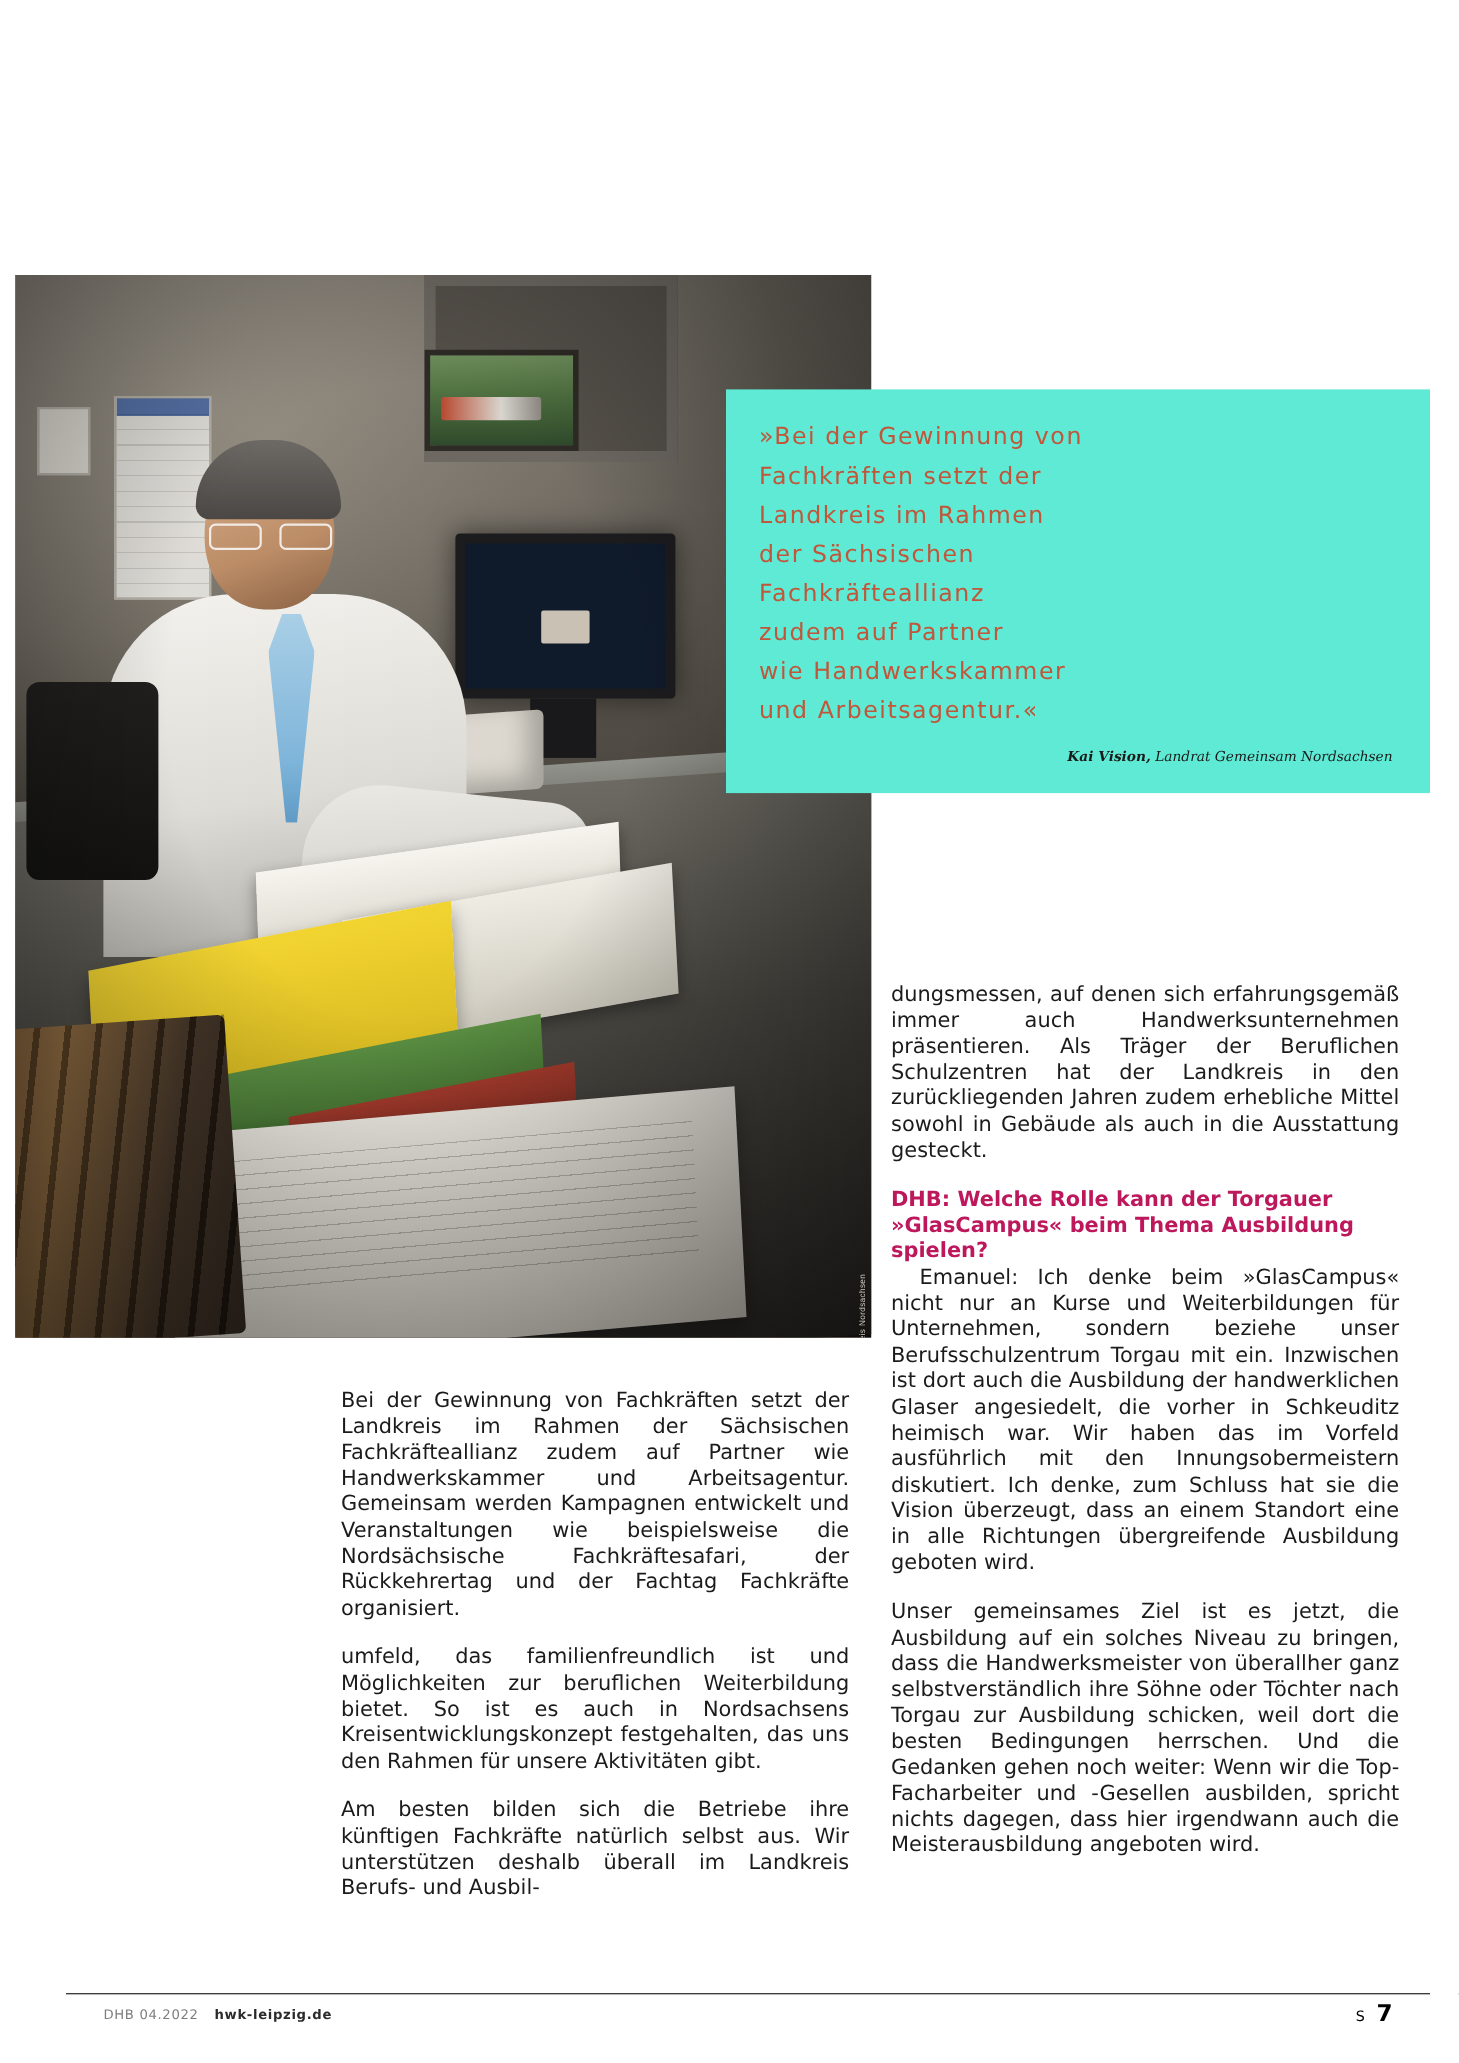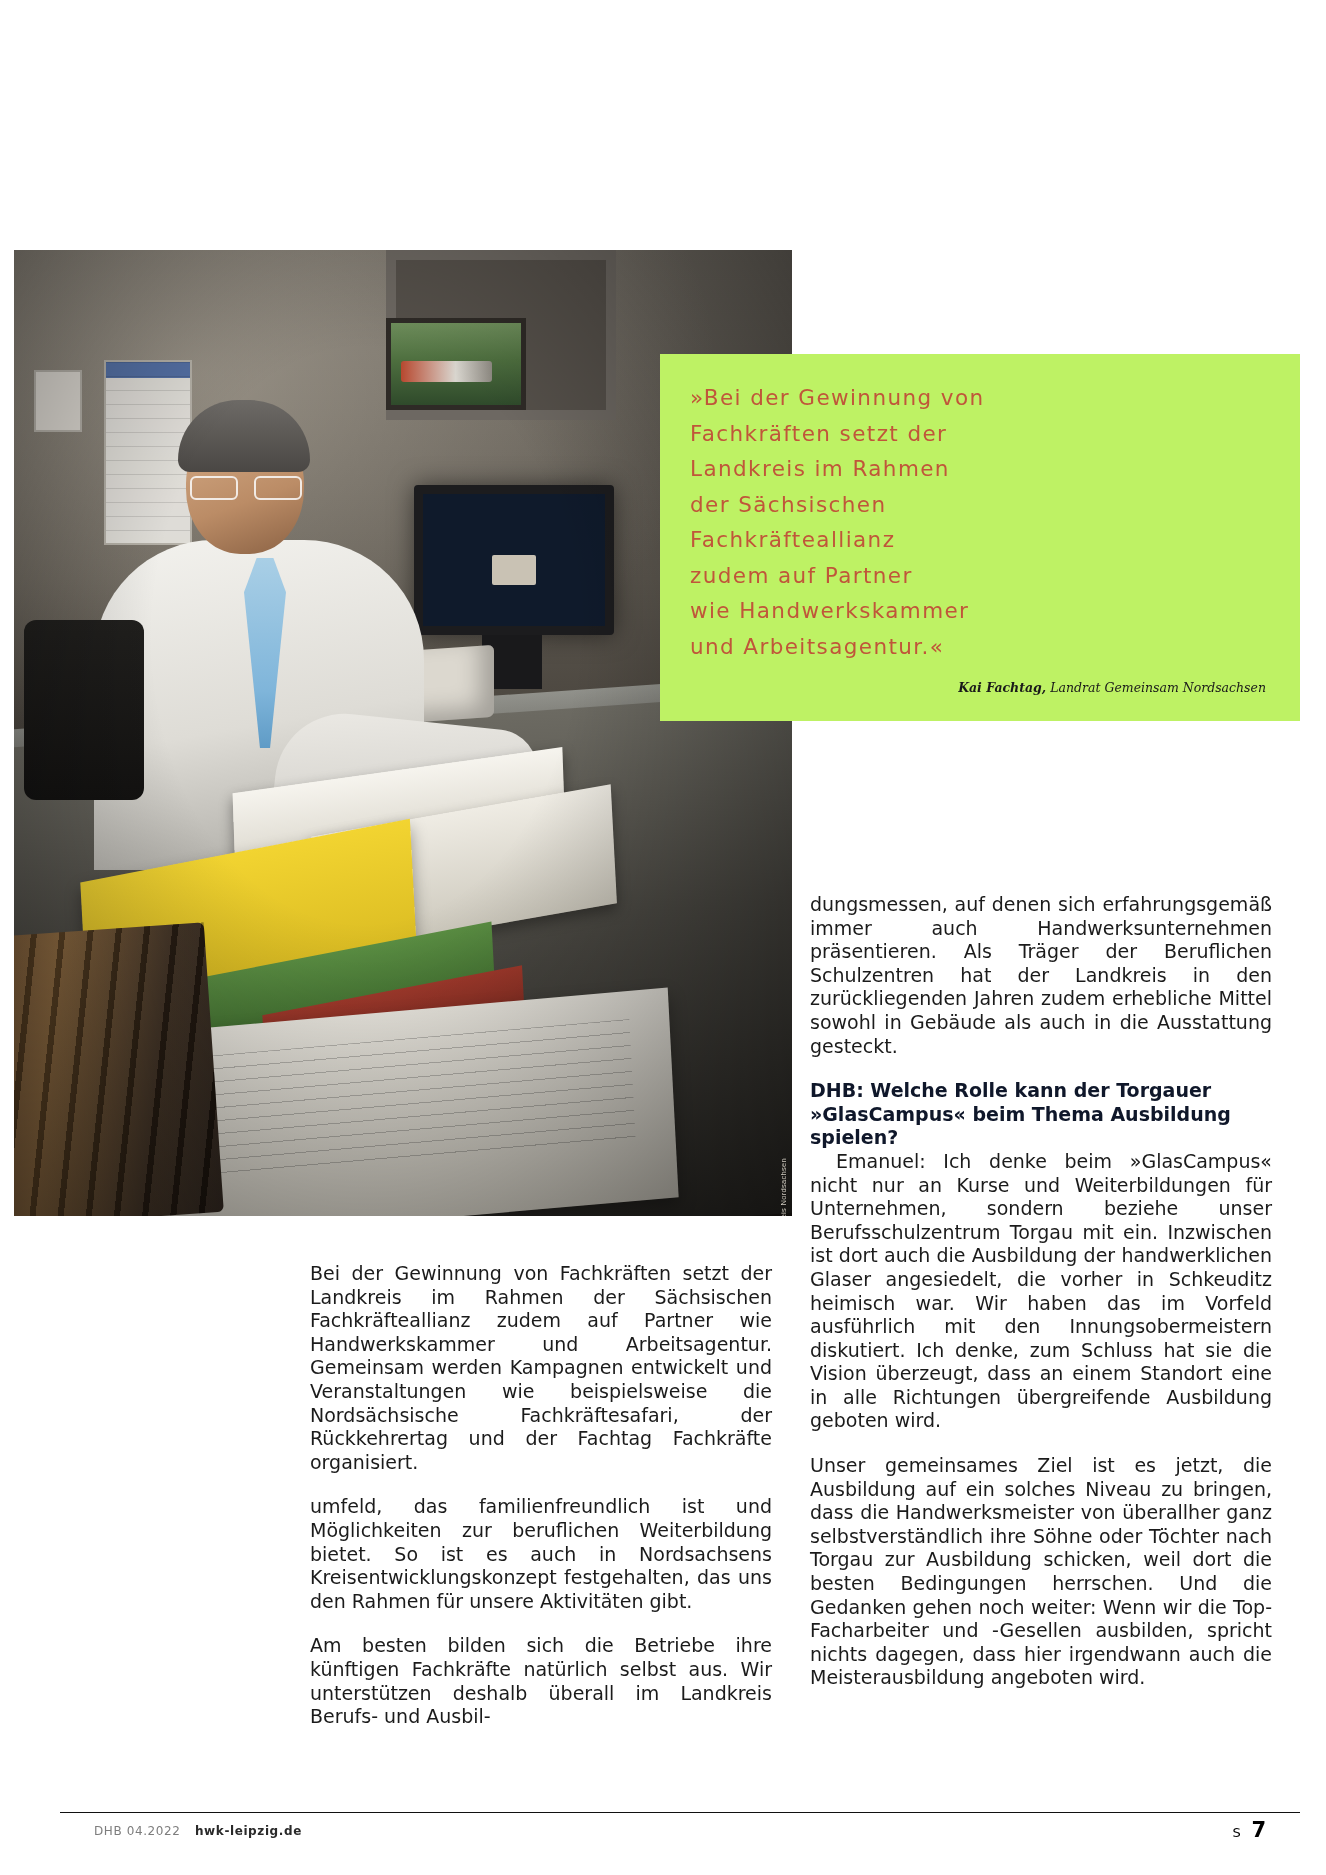--- a/index.html
+++ b/index.html
@@ -261,21 +261,21 @@
     white-space: nowrap;
     font-family: "Liberation Sans", sans-serif;
   }
 
   
   .quotebox {
     position: absolute;
     left: 660px;
     top: 354px;
     width: 640px;
-    background: #bef264;
+    background: #5eead4;
     padding: 26px 34px 26px 30px;
     box-sizing: border-box;
   }
   .quote-text {
     color: #c0563a;
     font-size: 21.5px;
     line-height: 35.5px;
     letter-spacing: 1.4px;
     font-family: "DejaVu Sans", sans-serif;
     font-weight: 400;
@@ -315,21 +315,21 @@
   }
   .col p {
     margin: 0 0 21px 0;
     hyphens: none;
   }
   .col p.tight {
     margin-bottom: 0;
   }
   .qhead {
     font-weight: 700;
-    color: #0f172a;
+    color: #be185d;
     margin: 0 0 2px 0;
     line-height: 23.6px;
     text-align: left;
   }
   .indent {
     text-indent: 26px;
   }
 
   
   .footer-rule {
@@ -428,21 +428,21 @@
   <div class="quotebox">
     <p class="quote-text">»Bei der Gewinnung von
 Fachkräften setzt der
 Landkreis im Rahmen
 der Sächsischen
 Fachkräfteallianz
 zudem auf Partner
 wie Handwerkskammer
 und Arbeitsagentur.«</p>
     <div class="quote-attrib">
-      <b>Kai Fachtag,</b><span> Landrat Gemeinsam Nordsachsen</span>
+      <b>Kai Vision,</b><span> Landrat Gemeinsam Nordsachsen</span>
     </div>
   </div>
 
   <div class="col left">
     <p>Bei der Gewinnung von Fachkräften setzt der Landkreis im Rahmen der Sächsischen Fachkräfteallianz zudem auf Partner wie Handwerkskammer und Arbeitsagentur. Gemeinsam werden Kampagnen entwickelt und Veranstaltungen wie beispielsweise die Nordsächsische Fachkräftesafari, der Rückkehrertag und der Fachtag Fachkräfte organisiert.</p>
     <p>umfeld, das familienfreundlich ist und Möglichkeiten zur beruflichen Weiterbildung bietet. So ist es auch in Nordsachsens Kreisentwicklungskonzept festgehalten, das uns den Rahmen für unsere Aktivitäten gibt.</p>
     <p>Am besten bilden sich die Betriebe ihre künftigen Fachkräfte natürlich selbst aus. Wir unterstützen deshalb überall im Landkreis Berufs- und Ausbil-</p>
   </div>
 
   <div class="col right">

